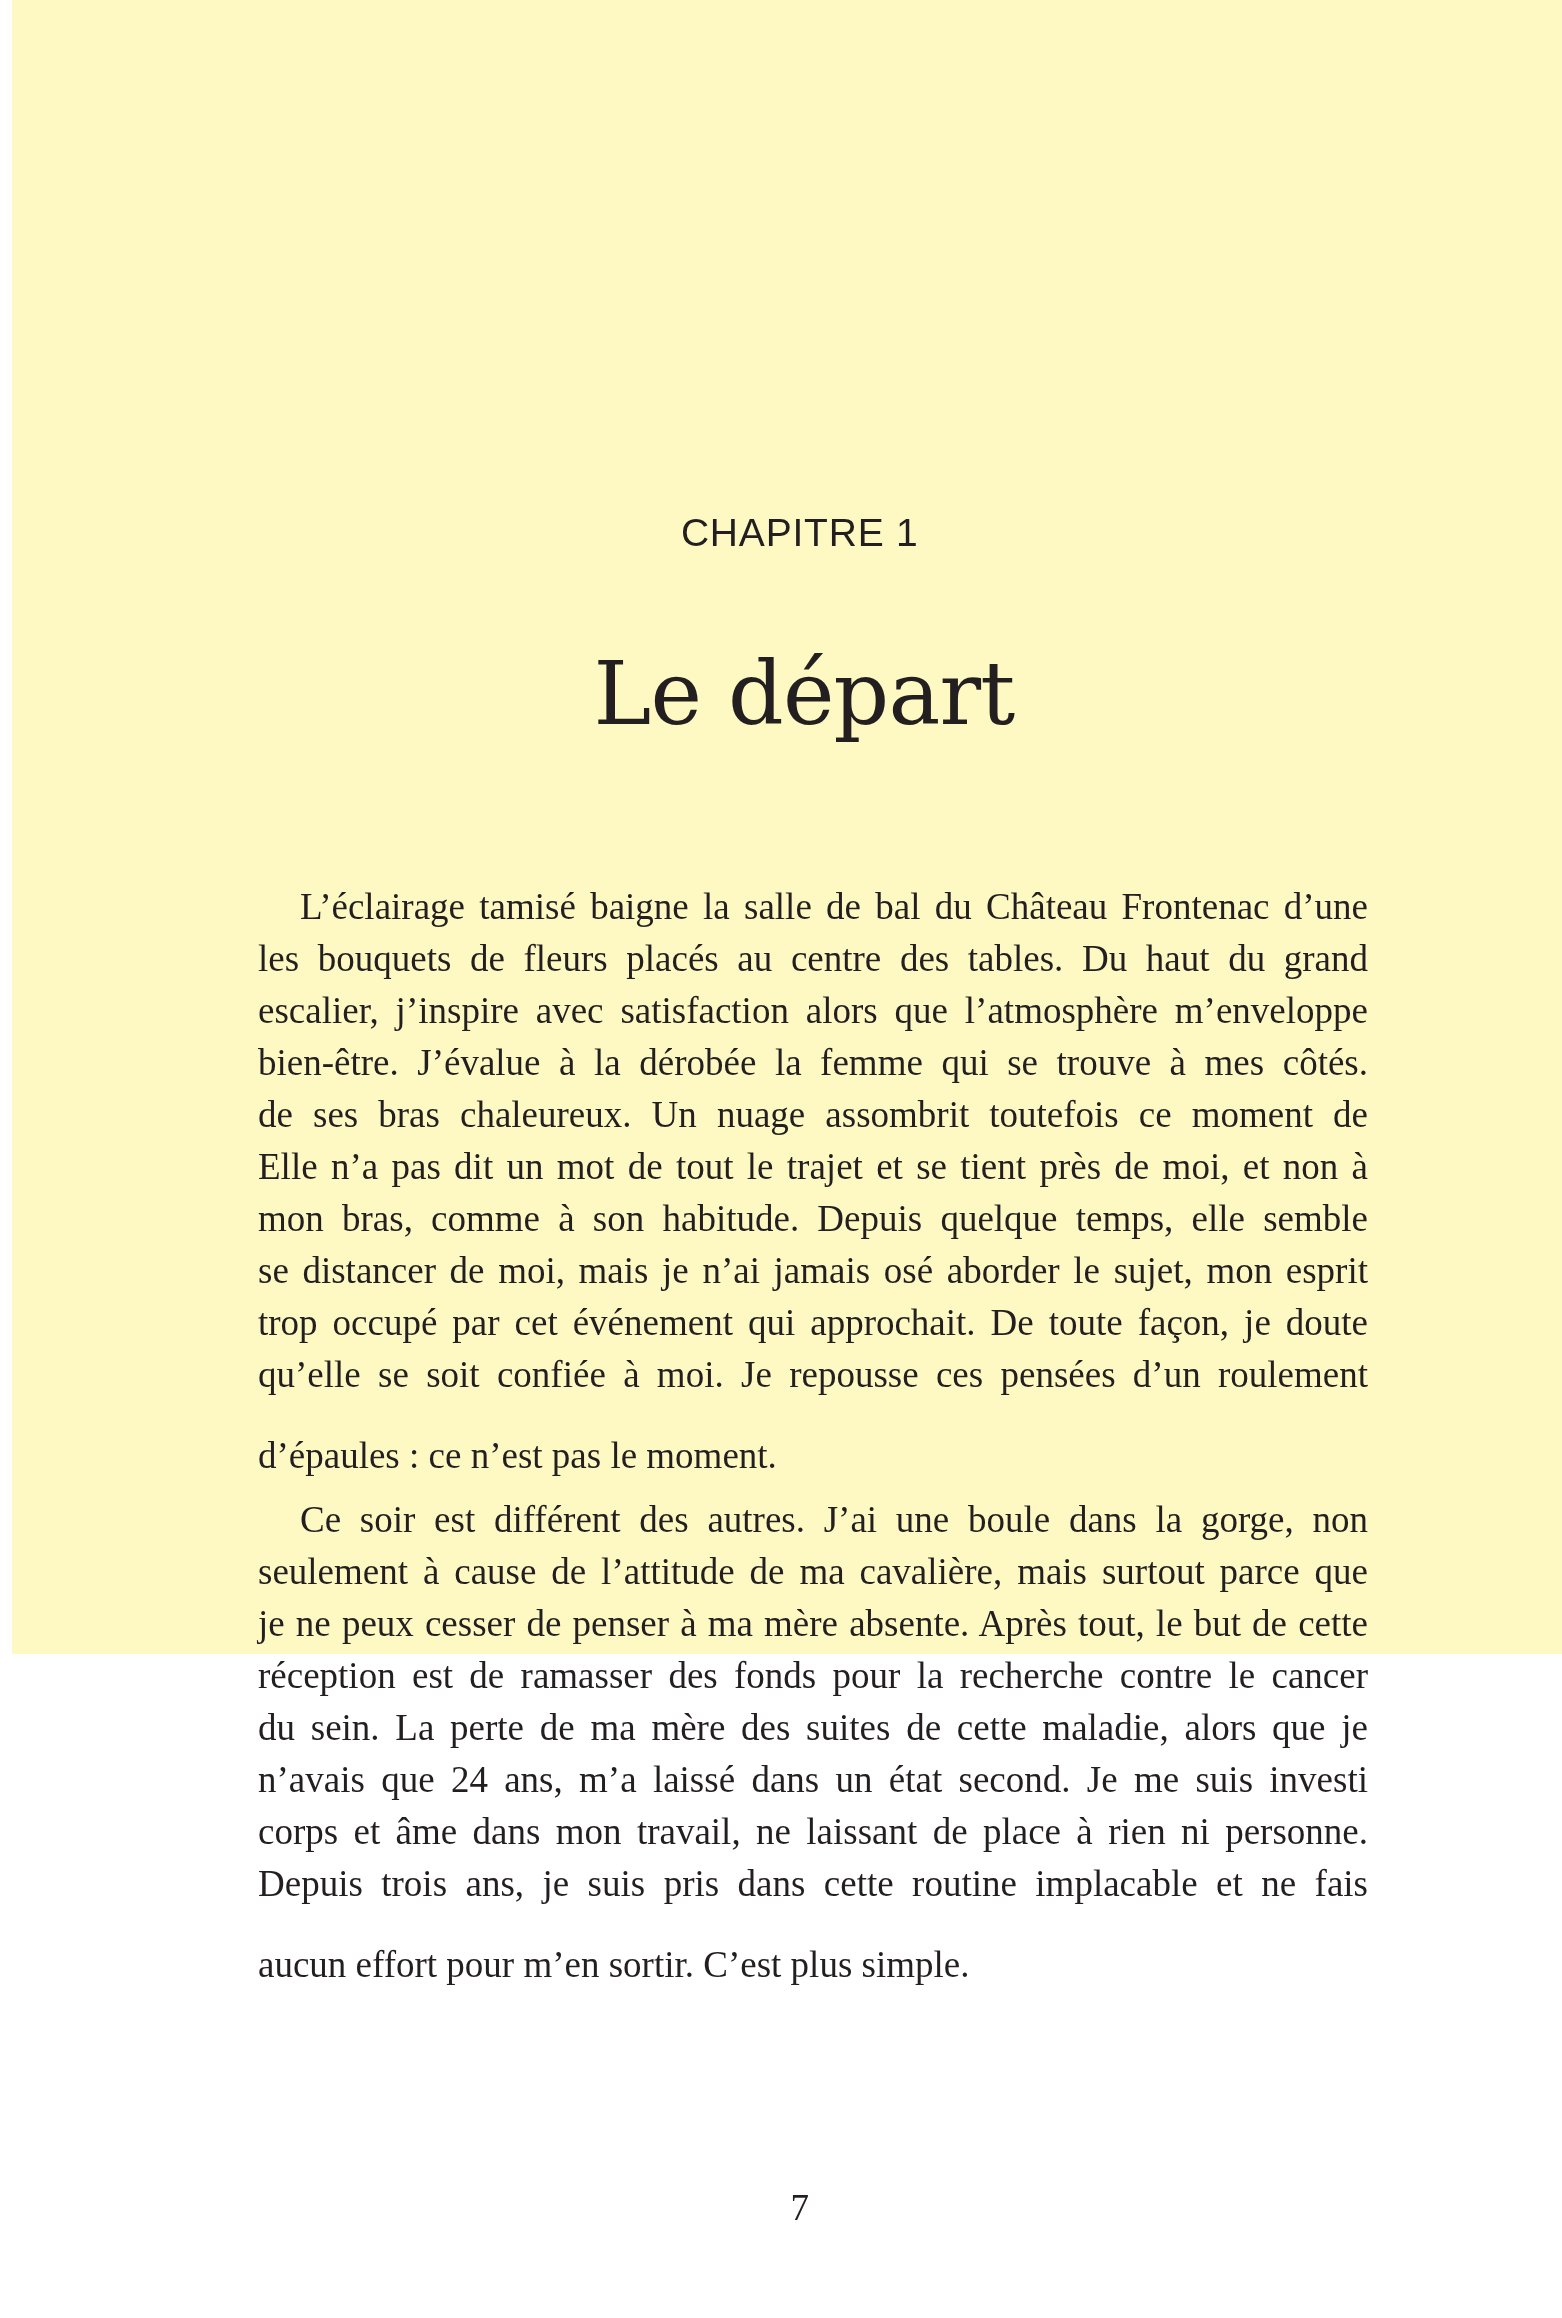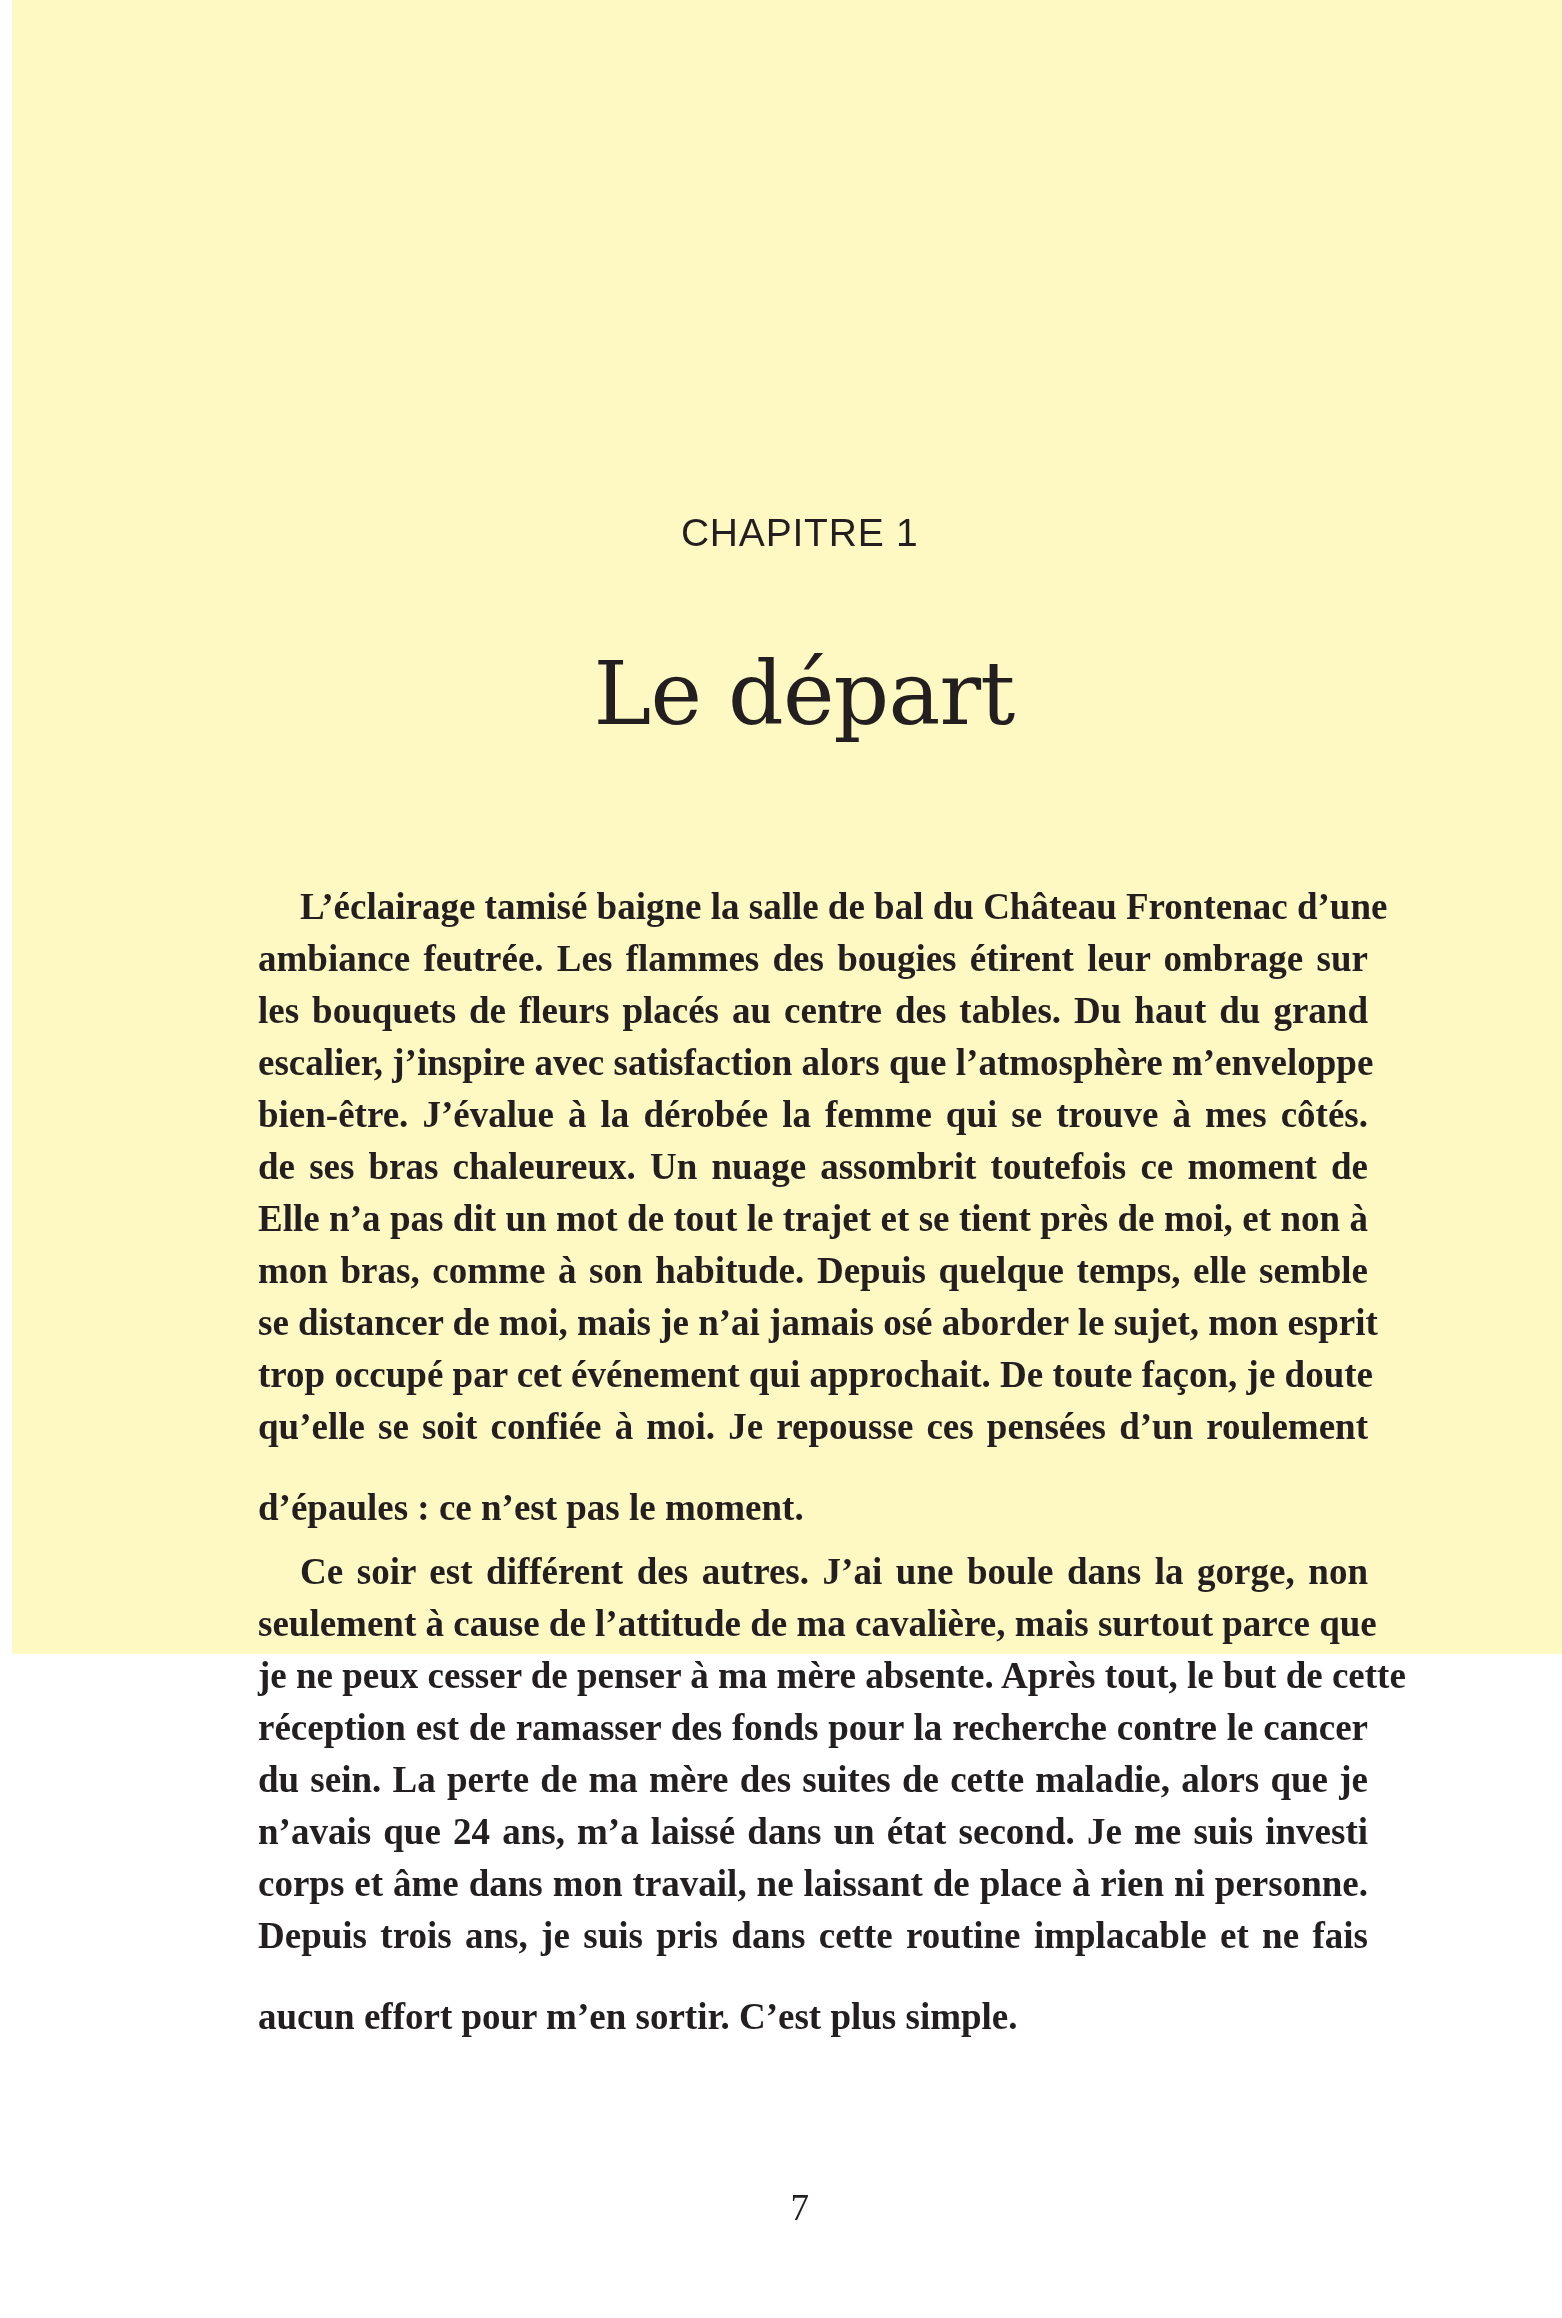--- a/index.html
+++ b/index.html
@@ -64,21 +64,20 @@
       text-indent: 42px;
       text-align: justify;
       text-align-last: left;
       hyphens: none;
     }
     .line {
       display: block;
       text-align: justify;
       text-align-last: justify;
       white-space: nowrap;
-      font-weight: bold;
     }
     .line.last {
       text-align-last: left;
       margin-top: 29px;
     }
     .line.first {
       padding-left: 42px;
     }
     .page-number {
       position: absolute;
@@ -97,21 +96,20 @@
 </head>
 <body>
 
 <div class="page">
   <div class="chapter-label">CHAPITRE 1</div>
   <h1 class="chapter-title" style="margin:0;font-weight:normal;">Le départ</h1>
 
   <div class="body-text">
     <p class="para" style="text-indent:0">
       <span class="line first">L’éclairage tamisé baigne la salle de bal du Château Frontenac d’une</span>
-      <span class="line">ambiance feutrée. Les flammes des bougies étirent leur ombrage sur</span>
       <span class="line">les bouquets de fleurs placés au centre des tables. Du haut du grand</span>
       <span class="line">escalier, j’inspire avec satisfaction alors que l’atmosphère m’enveloppe</span>
       <span class="line">bien-être. J’évalue à la dérobée la femme qui se trouve à mes côtés.</span>
       <span class="line">de ses bras chaleureux. Un nuage assombrit toutefois ce moment de</span>
       <span class="line">Elle n’a pas dit un mot de tout le trajet et se tient près de moi, et non à</span>
       <span class="line">mon bras, comme à son habitude. Depuis quelque temps, elle semble</span>
       <span class="line">se distancer de moi, mais je n’ai jamais osé aborder le sujet, mon esprit</span>
       <span class="line">trop occupé par cet événement qui approchait. De toute façon, je doute</span>
       <span class="line">qu’elle se soit confiée à moi. Je repousse ces pensées d’un roulement</span>
       <span class="line last">d’épaules : ce n’est pas le moment.</span>

